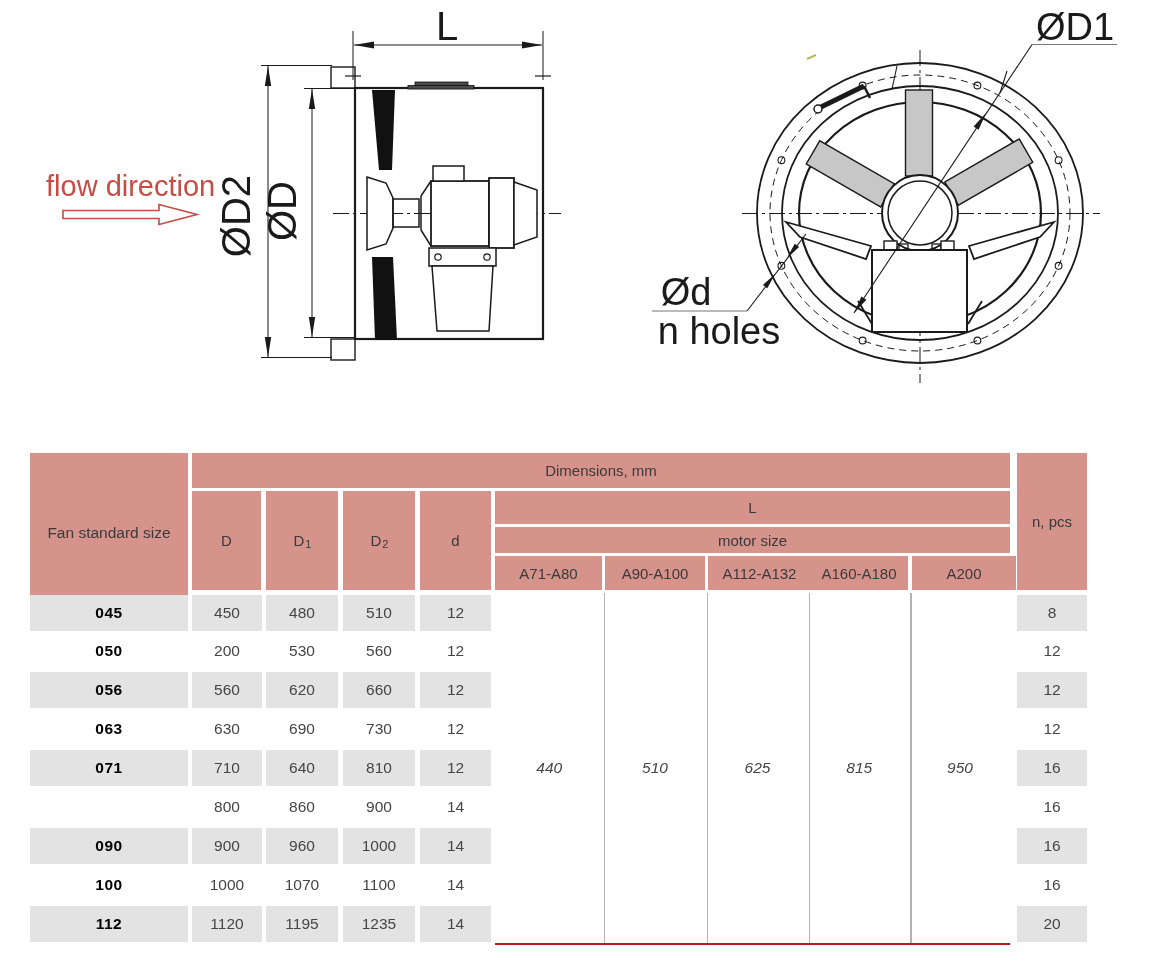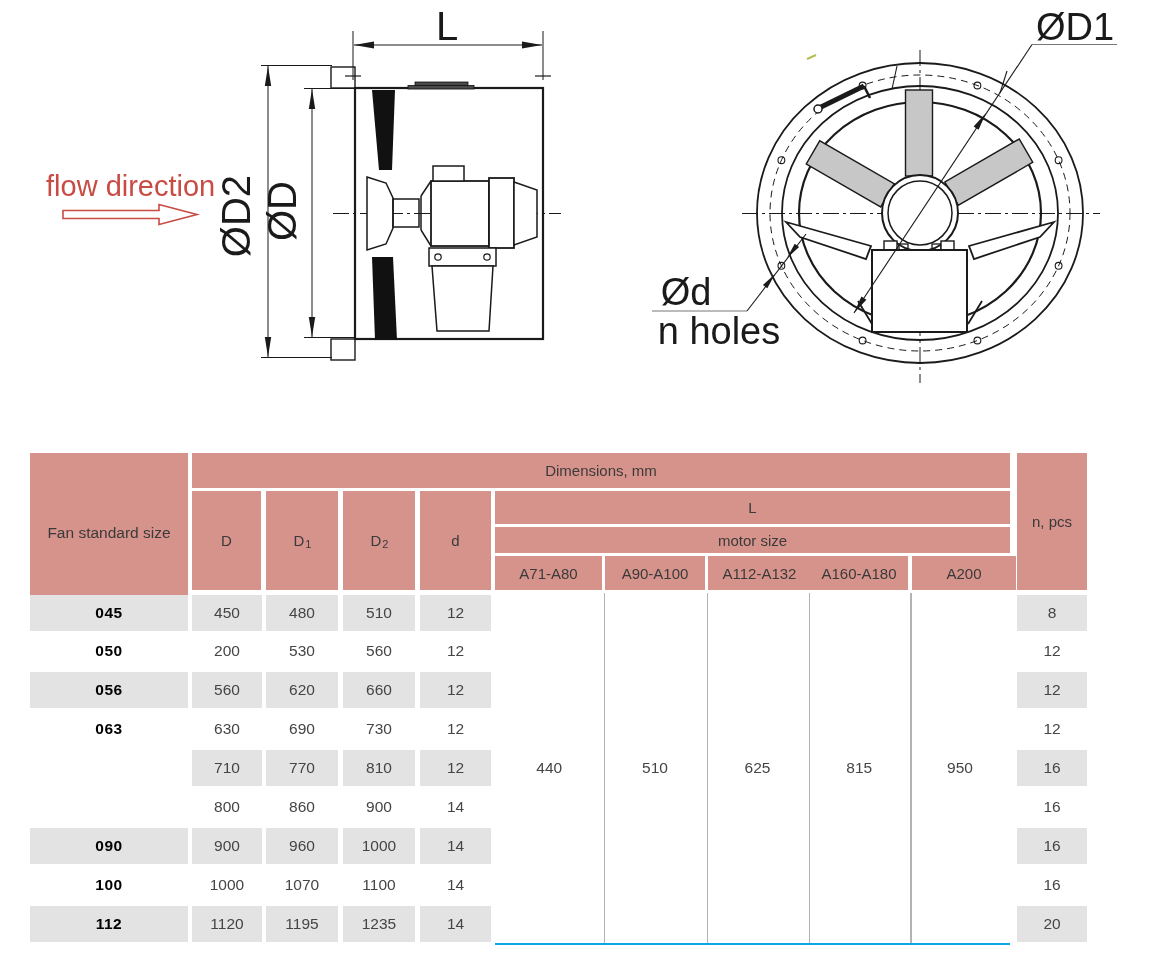--- a/index.html
+++ b/index.html
@@ -32,21 +32,21 @@
         justify-content:center;font-size:15.5px;color:#454545;}
   .striped .cell{background:#e3e3e3;}
   .c-size{left:0;width:158px;font-weight:bold;color:#000;letter-spacing:.5px;}
   .c-D {left:162px;width:70px;}
   .c-D1{left:236px;width:72px;}
   .c-D2{left:313px;width:72px;}
   .c-d {left:390px;width:71px;}
   .c-n {left:987px;width:70px;}
 
   .Larea{position:absolute;left:465px;top:140px;width:515px;height:350px;
-         border-bottom:2px solid #0ea5e9;}
+         border-bottom:2px solid #b91c1c;font-style:italic;}
   .Lsep{position:absolute;top:0;width:1.5px;height:350px;background:#b3b3b3;}
   .Lval{position:absolute;top:162px;height:26px;display:flex;align-items:center;
         justify-content:center;font-size:15.5px;color:#454545;}
 </style>
 </head>
 <body>
 
 <div class="page">
 
   
@@ -252,22 +252,23 @@
     </div>
     <div class="trow" style="top:256.7px">
       <div class="cell c-size">063</div>
       <div class="cell c-D">630</div>
       <div class="cell c-D1">690</div>
       <div class="cell c-D2">730</div>
       <div class="cell c-d">12</div>
       <div class="cell c-n">12</div>
     </div>
     <div class="trow striped" style="top:295.6px">
+      <div class="cell c-size">071</div>
       <div class="cell c-D">710</div>
-      <div class="cell c-D1">770</div>
+      <div class="cell c-D1">640</div>
       <div class="cell c-D2">810</div>
       <div class="cell c-d">12</div>
       <div class="cell c-n">16</div>
     </div>
     <div class="trow" style="top:334.5px">
       <div class="cell c-D">800</div>
       <div class="cell c-D1">860</div>
       <div class="cell c-D2">900</div>
       <div class="cell c-d">14</div>
       <div class="cell c-n">16</div>

